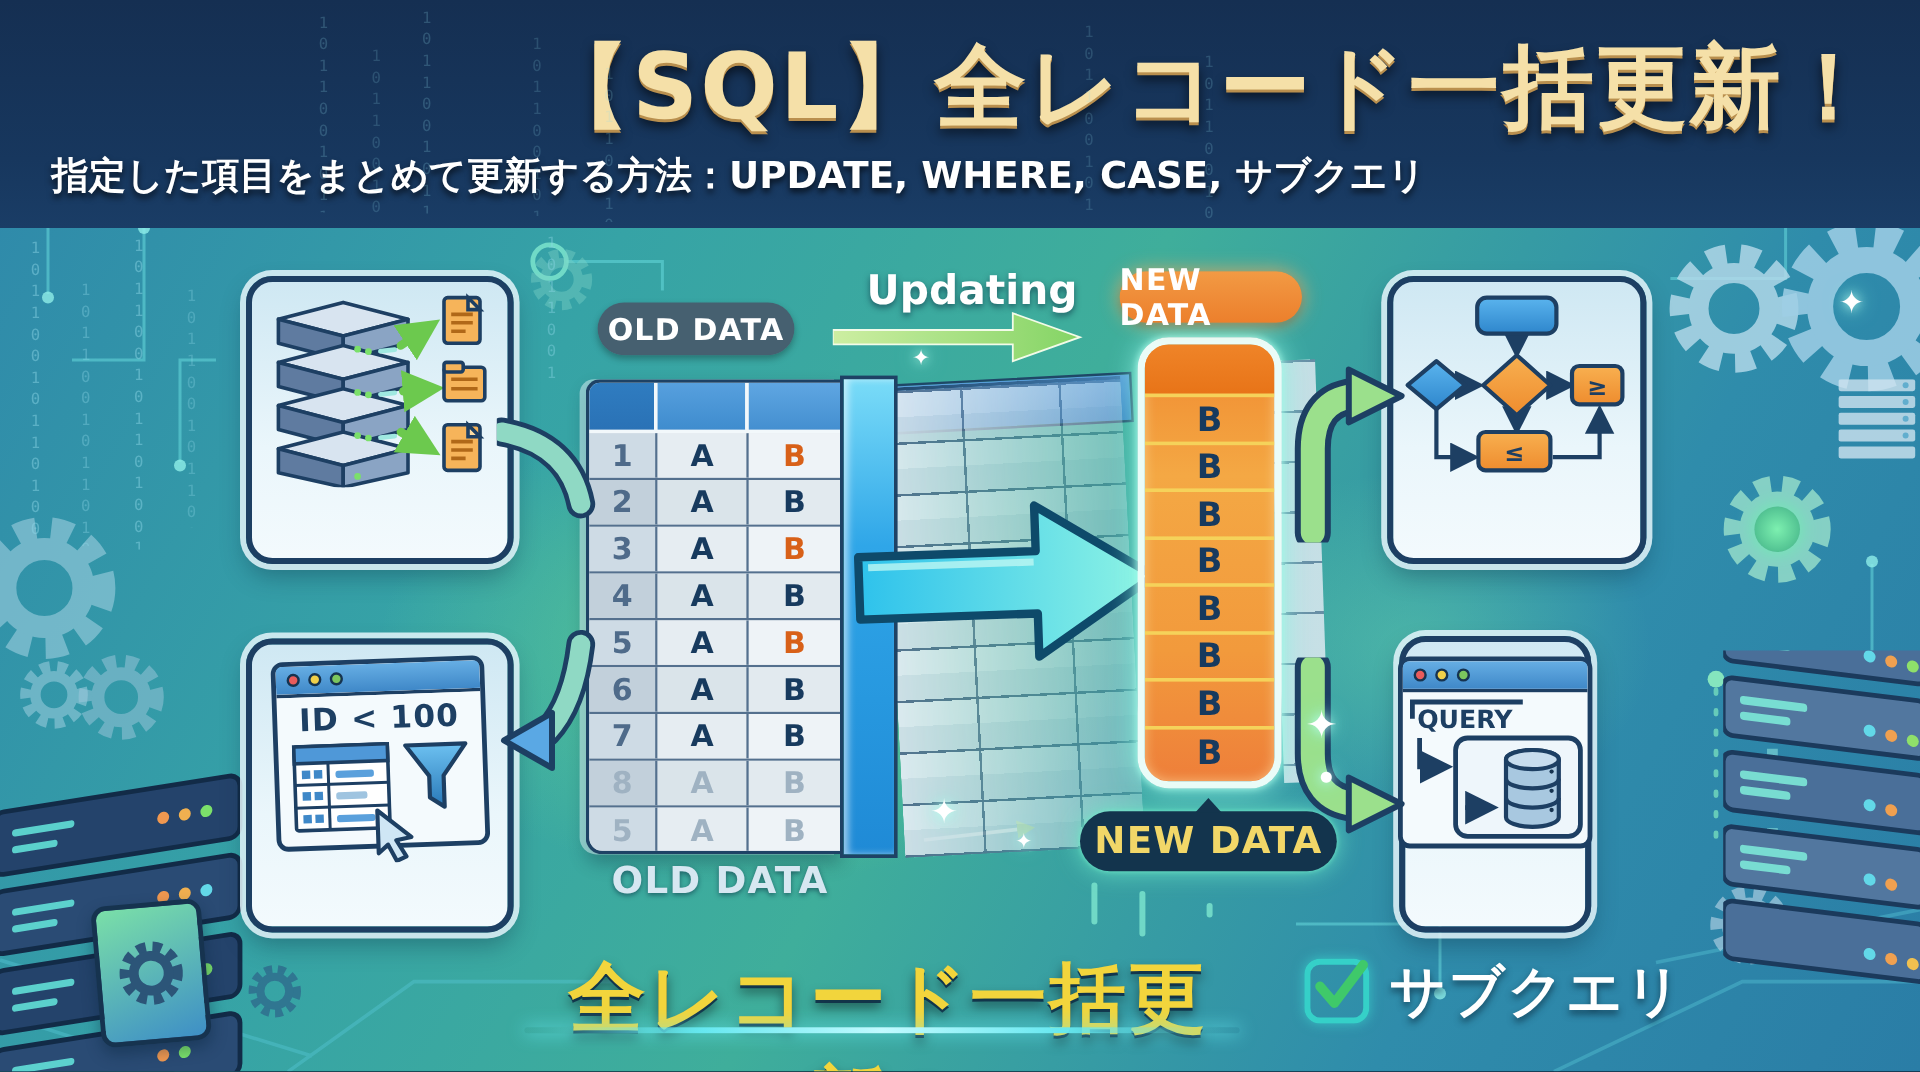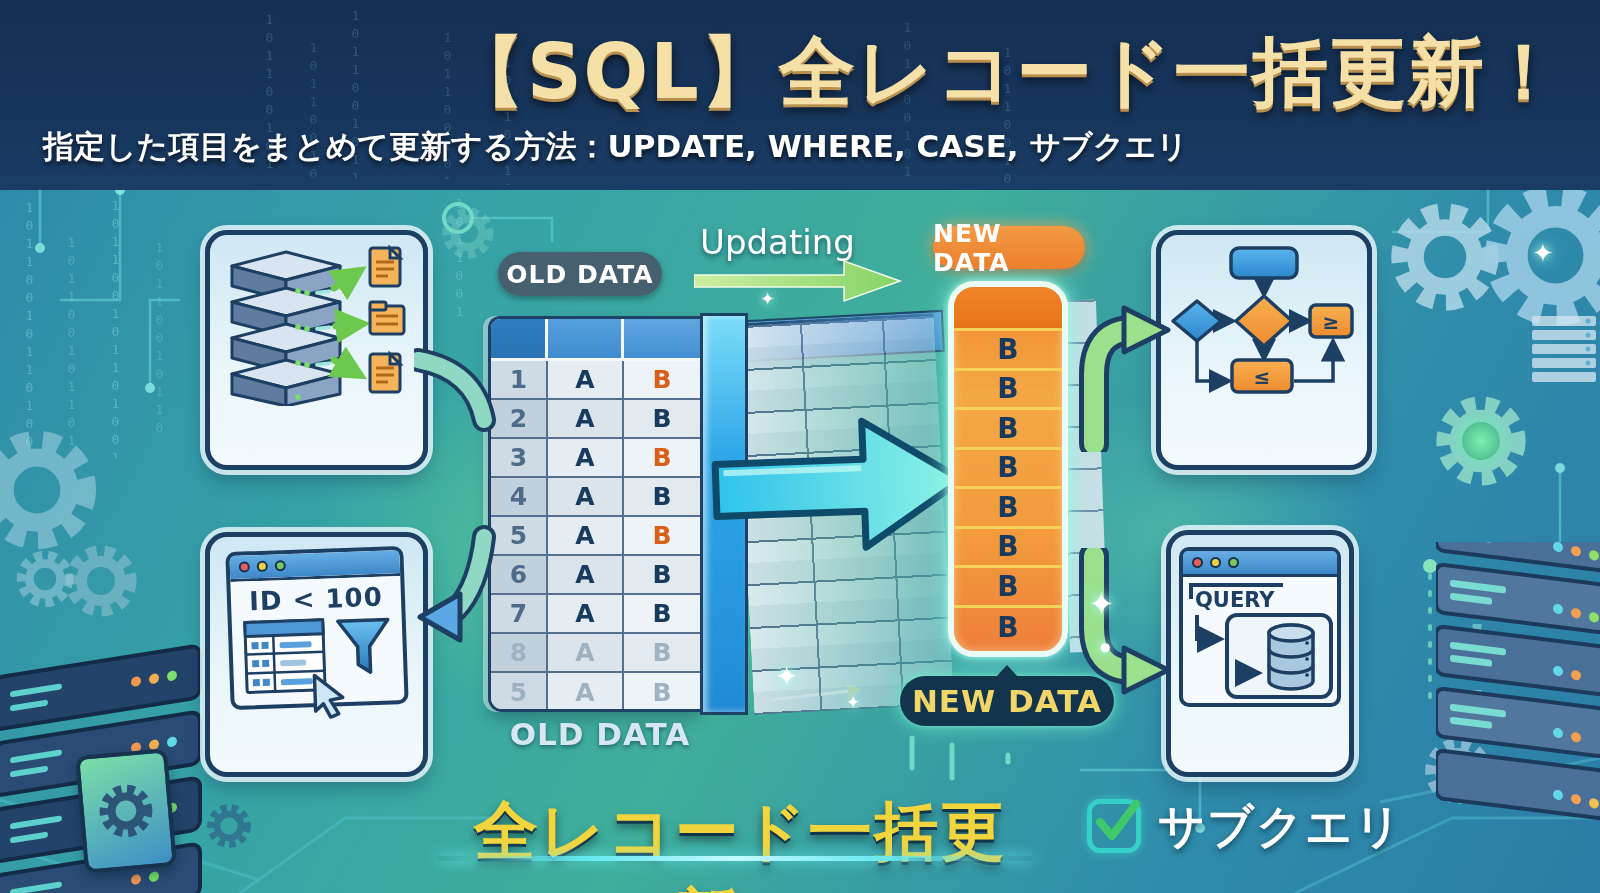--- a/index.html
+++ b/index.html
@@ -40,22 +40,22 @@
   .miniwin .tbar{height:26px;background:linear-gradient(180deg,#66aee4,#3f88c8);border-radius:5px 5px 0 0;
     display:flex;align-items:center;gap:7px;padding-left:9px;border-bottom:3px solid #1d3f63;}
   .dot{width:11px;height:11px;border-radius:50%;border:2px solid #16334f;}
   .dot.r{background:#e85c5c}.dot.y{background:#f0d04a}.dot.g{background:#7cc65e}
   .winlabel{text-align:center;font-size:26px;font-weight:800;color:#1d3f63;margin-top:5px;letter-spacing:1px;}
 
   
   .pill-old{position:absolute;left:498px;top:252px;width:164px;height:44px;border-radius:22px;
     background:rgba(72,90,107,.92);display:flex;align-items:center;justify-content:center;
     color:#fff;font-size:25px;font-weight:800;letter-spacing:1px;box-shadow:0 3px 6px rgba(0,0,0,.3);}
-  .updating{position:absolute;left:700px;top:222px;width:220px;text-align:left;
-    font-size:34px;font-weight:400;color:#fff;text-shadow:0 3px 5px rgba(10,40,60,.6);}
+  .updating{position:absolute;left:700px;top:222px;width:220px;text-align:center;
+    font-size:34px;font-weight:700;color:#fff;text-shadow:0 3px 5px rgba(10,40,60,.6);}
   .pill-newtop{position:absolute;left:933px;top:226px;width:152px;height:43px;border-radius:22px;
     background:linear-gradient(180deg,#f29a44,#ec7f2c);display:flex;align-items:center;justify-content:center;
     color:#fff;font-size:25px;font-weight:800;letter-spacing:1px;box-shadow:0 0 16px rgba(255,170,90,.8),0 3px 6px rgba(0,0,0,.25);}
   .old-bottom{position:absolute;left:500px;top:716px;width:200px;text-align:center;
     font-size:31px;font-weight:800;color:#d6e7f1;text-shadow:0 2px 4px rgba(10,40,60,.55);letter-spacing:1px;}
   .pill-newbottom{position:absolute;left:900px;top:676px;width:214px;height:50px;border-radius:26px;
     background:#13344d;display:flex;align-items:center;justify-content:center;
     color:#f2d768;font-size:31px;font-weight:800;letter-spacing:1px;
     box-shadow:0 0 20px rgba(110,235,200,.85),0 0 4px rgba(110,235,200,.9);}
   .pill-newbottom::before{content:"";position:absolute;top:-11px;left:50%;margin-left:-11px;
@@ -554,21 +554,21 @@
         <polygon points="96,54 124,79 96,104 68,79" fill="url(#gOr)" stroke="#1d3f63" stroke-width="3.5" stroke-linejoin="round"></polygon>
         <polygon points="29,59 53,79 29,99 5,79" fill="url(#gBlu)" stroke="#1d3f63" stroke-width="3.5" stroke-linejoin="round"></polygon>
         <rect x="142" y="63" width="42" height="32" rx="6" fill="url(#gOr)" stroke="#1d3f63" stroke-width="3.5"></rect>
         <rect x="64" y="118" width="60" height="32" rx="6" fill="url(#gOr)" stroke="#1d3f63" stroke-width="3.5"></rect>
         <text x="163" y="87" text-anchor="middle" font-size="20" font-weight="bold" fill="#1d3f63">≥</text>
         <text x="94" y="142" text-anchor="middle" font-size="20" font-weight="bold" fill="#1d3f63">≤</text>
       </svg>
     </div>
   </div>
 
-  <div class="card" style="left:1166px;top:530px;width:188px;height:247px">
+  <div class="card" style="left:1166px;top:530px;width:160px;height:247px">
     <div class="card-icon">
       <div class="miniwin" style="width:162px;height:160px">
         <div class="tbar">
           <span class="dot r"></span>
           <span class="dot y"></span>
           <span class="dot g"></span>
         </div>
         <svg width="154" height="124" viewBox="0 0 154 124">
           <path d="M8,22 V8 H100" fill="none" stroke="#1d3f63" stroke-width="4"></path>
           <text x="12" y="30" font-size="21" font-weight="bold" fill="#1d3f63">QUERY</text>

